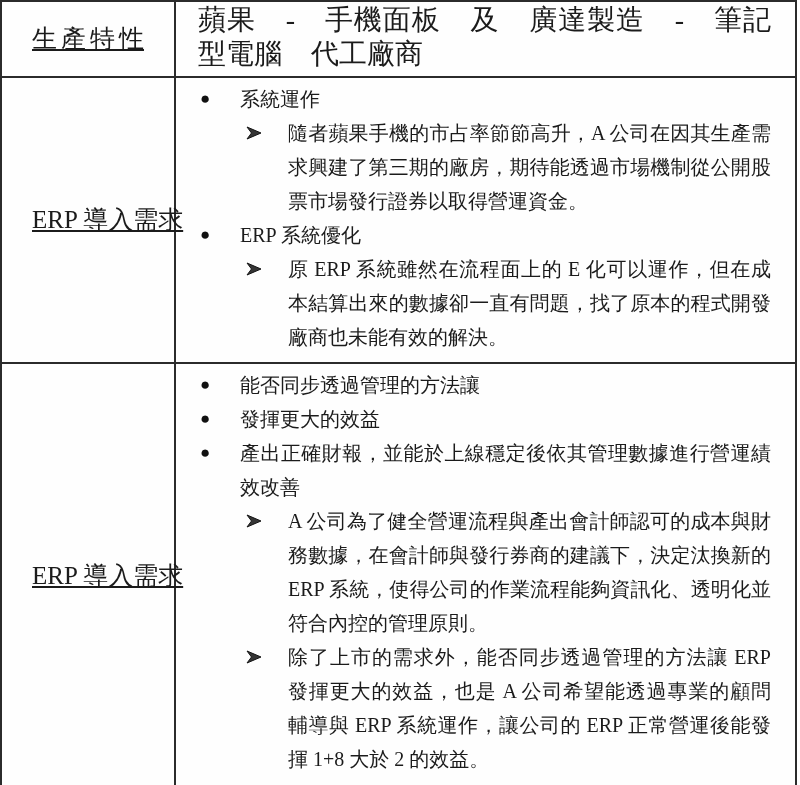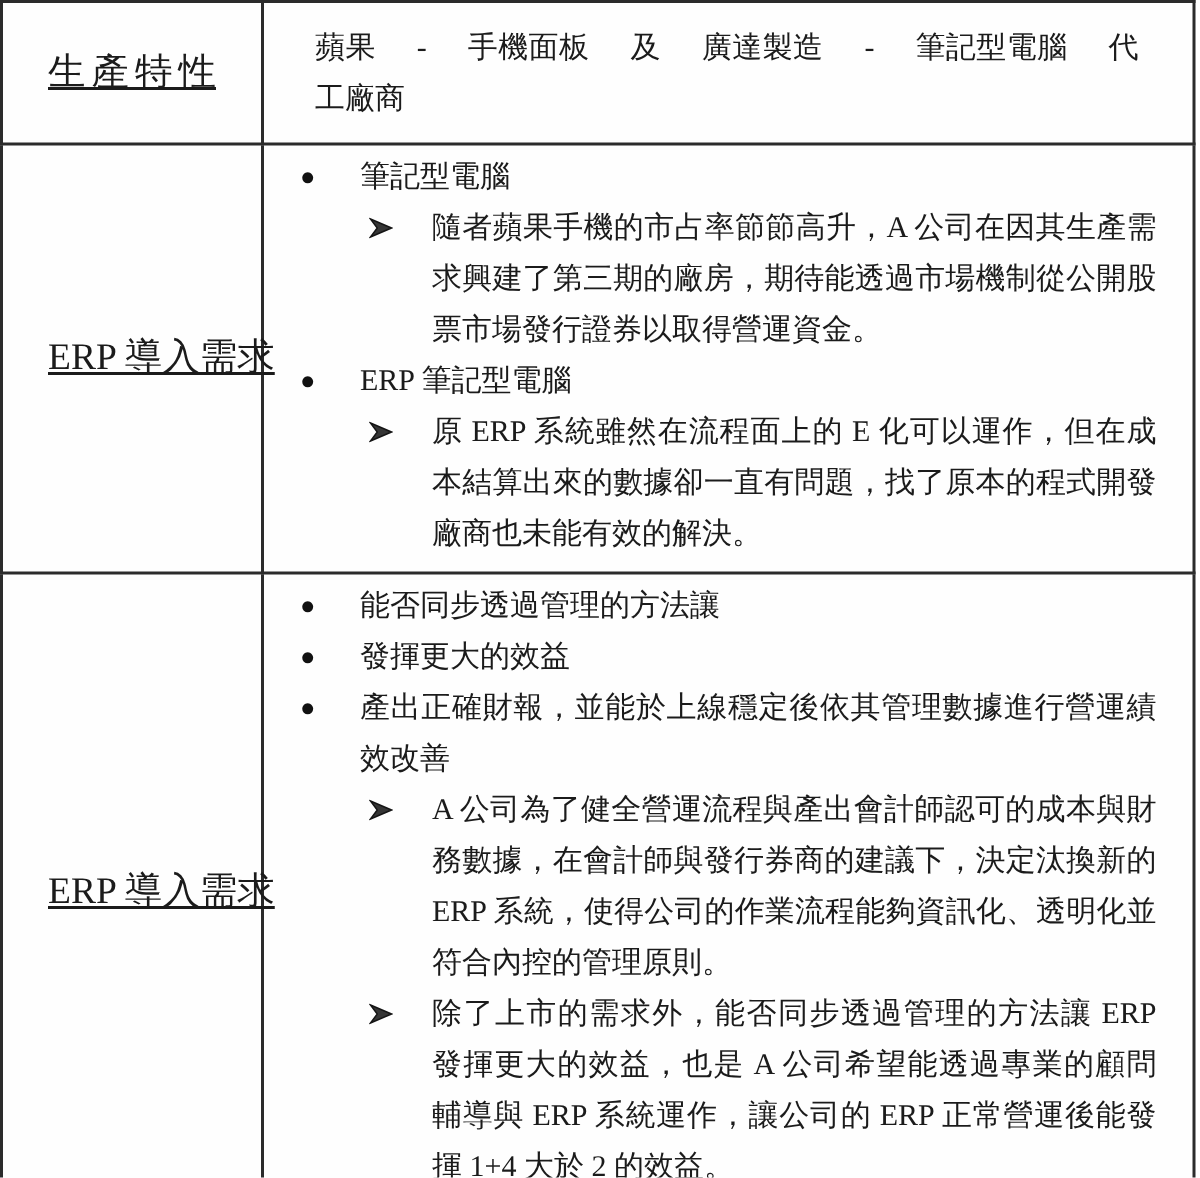--- a/index.html
+++ b/index.html
@@ -37,23 +37,23 @@
     line-height: 34px;
     text-align: justify;
     text-align-last: justify;
     white-space: nowrap;
     text-decoration: underline;
   }
   tr.r1 td { height: 74px; }
   tr.r2 td { height: 284px; }
   tr.r3 td { height: 424px; }
   .para {
-    margin: 12px;
+    margin: 0;
     padding: 1px 24px 0 22px;
-    font-size: 20px;
+    font-size: 28px;
     line-height: 34px;
     text-align: justify;
     word-spacing: 22px;
   }
   .list { padding: 4px 24px 0 0; }
   .item {
     position: relative;
     font-size: 20px;
     line-height: 34px;
     text-align: justify;
@@ -94,35 +94,35 @@
 
     <tr class="r2">
       <td class="label-cell">
         <span class="label-text">ERP 導入需求</span>
       </td>
       <td>
         <div class="list">
 
           <div class="item l1">
             <span class="marker bullet">●</span>
-            <span>筆記型電腦</span>
+            <span>系統運作</span>
           </div>
 
           <div class="item l2">
             <span class="marker arrow">
                 <svg width="16" height="14" viewBox="0 0 16 14">
                   <polygon points="1,1 15,7 1,13 5.5,7" fill="#353535" stroke="#151515" stroke-width="1"></polygon>
                 </svg>
               </span>
             <span>隨者蘋果手機的市占率節節高升，A 公司在因其生產需求興建了第三期的廠房，期待能透過市場機制從公開股票市場發行證券以取得營運資金。</span>
           </div>
 
           <div class="item l1">
             <span class="marker bullet">●</span>
-            <span>ERP 筆記型電腦</span>
+            <span>ERP 系統優化</span>
           </div>
 
           <div class="item l2">
             <span class="marker arrow">
                 <svg width="16" height="14" viewBox="0 0 16 14">
                   <polygon points="1,1 15,7 1,13 5.5,7" fill="#353535" stroke="#151515" stroke-width="1"></polygon>
                 </svg>
               </span>
             <span>原 ERP 系統雖然在流程面上的 E 化可以運作，但在成本結算出來的數據卻一直有問題，找了原本的程式開發廠商也未能有效的解決。</span>
           </div>
@@ -161,20 +161,20 @@
               </span>
             <span>A 公司為了健全營運流程與產出會計師認可的成本與財務數據，在會計師與發行券商的建議下，決定汰換新的 ERP 系統，使得公司的作業流程能夠資訊化、透明化並符合內控的管理原則。</span>
           </div>
 
           <div class="item l2">
             <span class="marker arrow">
                 <svg width="16" height="14" viewBox="0 0 16 14">
                   <polygon points="1,1 15,7 1,13 5.5,7" fill="#353535" stroke="#151515" stroke-width="1"></polygon>
                 </svg>
               </span>
-            <span>除了上市的需求外，能否同步透過管理的方法讓 ERP 發揮更大的效益，也是 A 公司希望能透過專業的顧問輔導與 ERP 系統運作，讓公司的 ERP 正常營運後能發揮 1+4 大於 2 的效益。</span>
+            <span>除了上市的需求外，能否同步透過管理的方法讓 ERP 發揮更大的效益，也是 A 公司希望能透過專業的顧問輔導與 ERP 系統運作，讓公司的 ERP 正常營運後能發揮 1+8 大於 2 的效益。</span>
           </div>
 
         </div>
       </td>
     </tr>
   </tbody>
 </table>
 
 </body></html>

